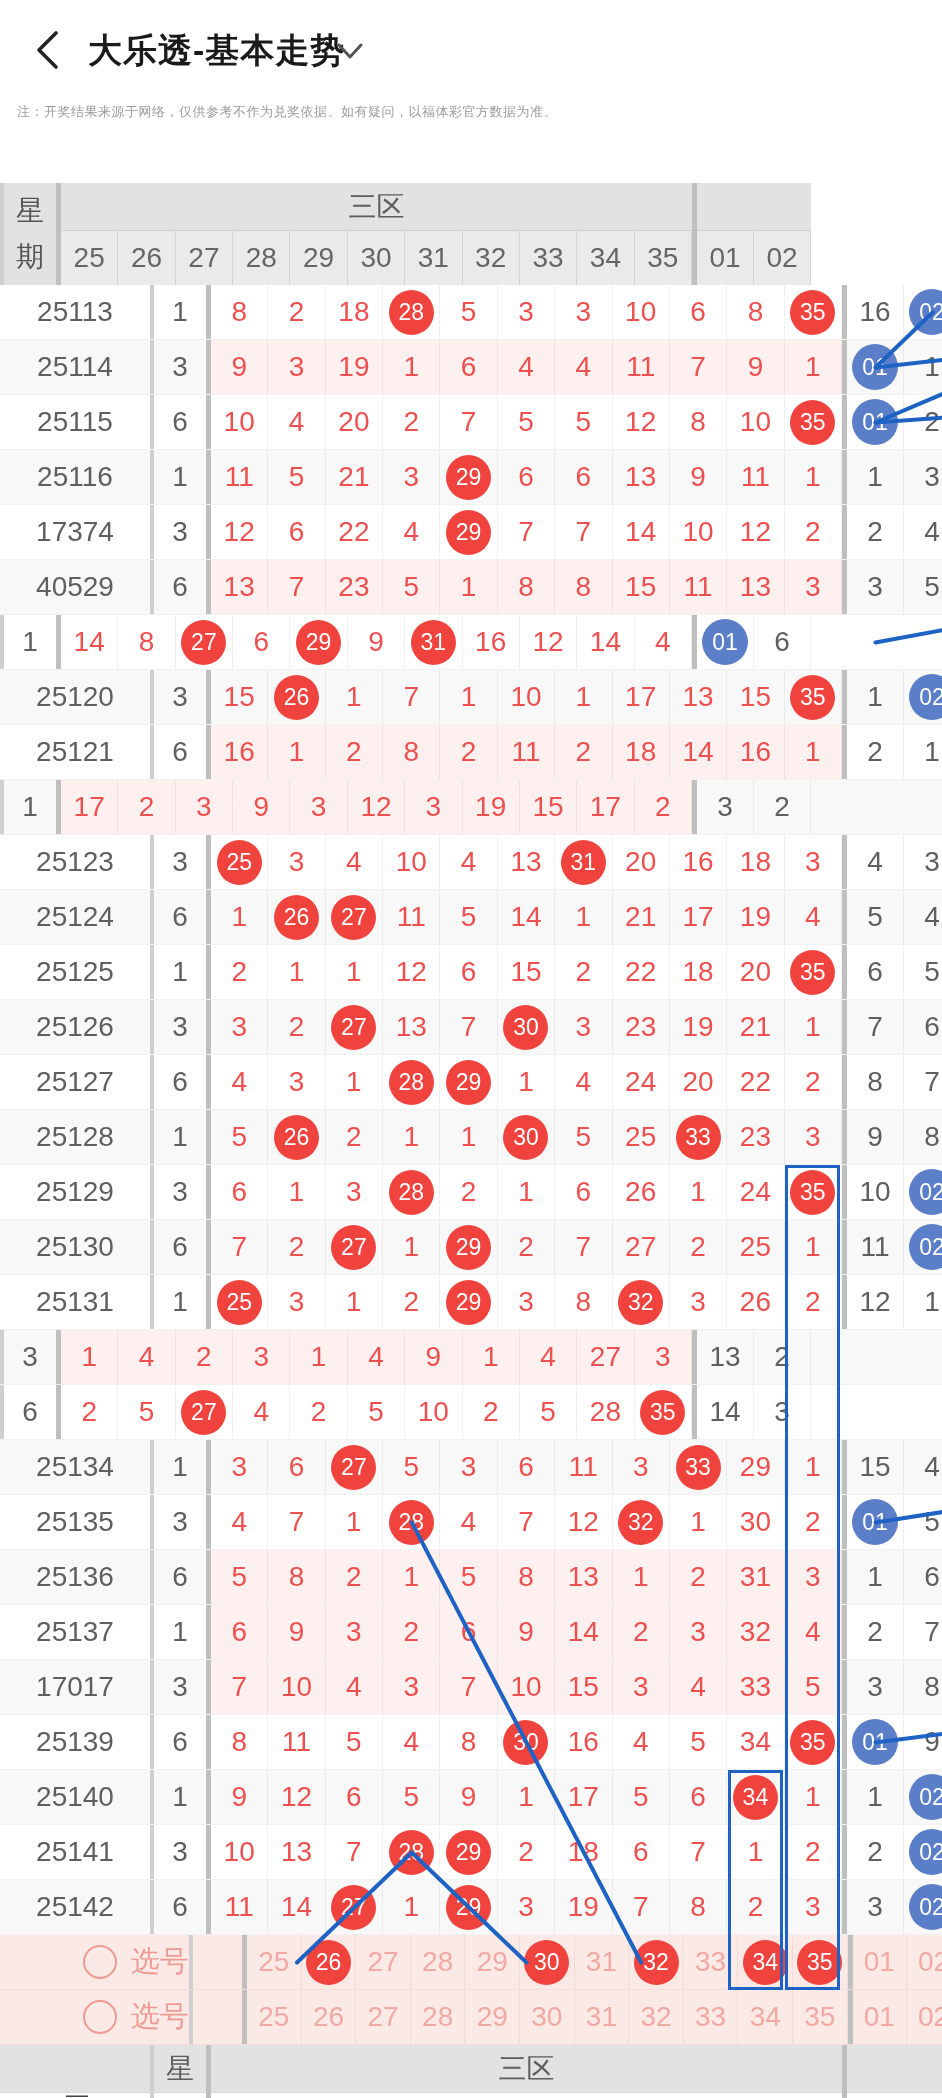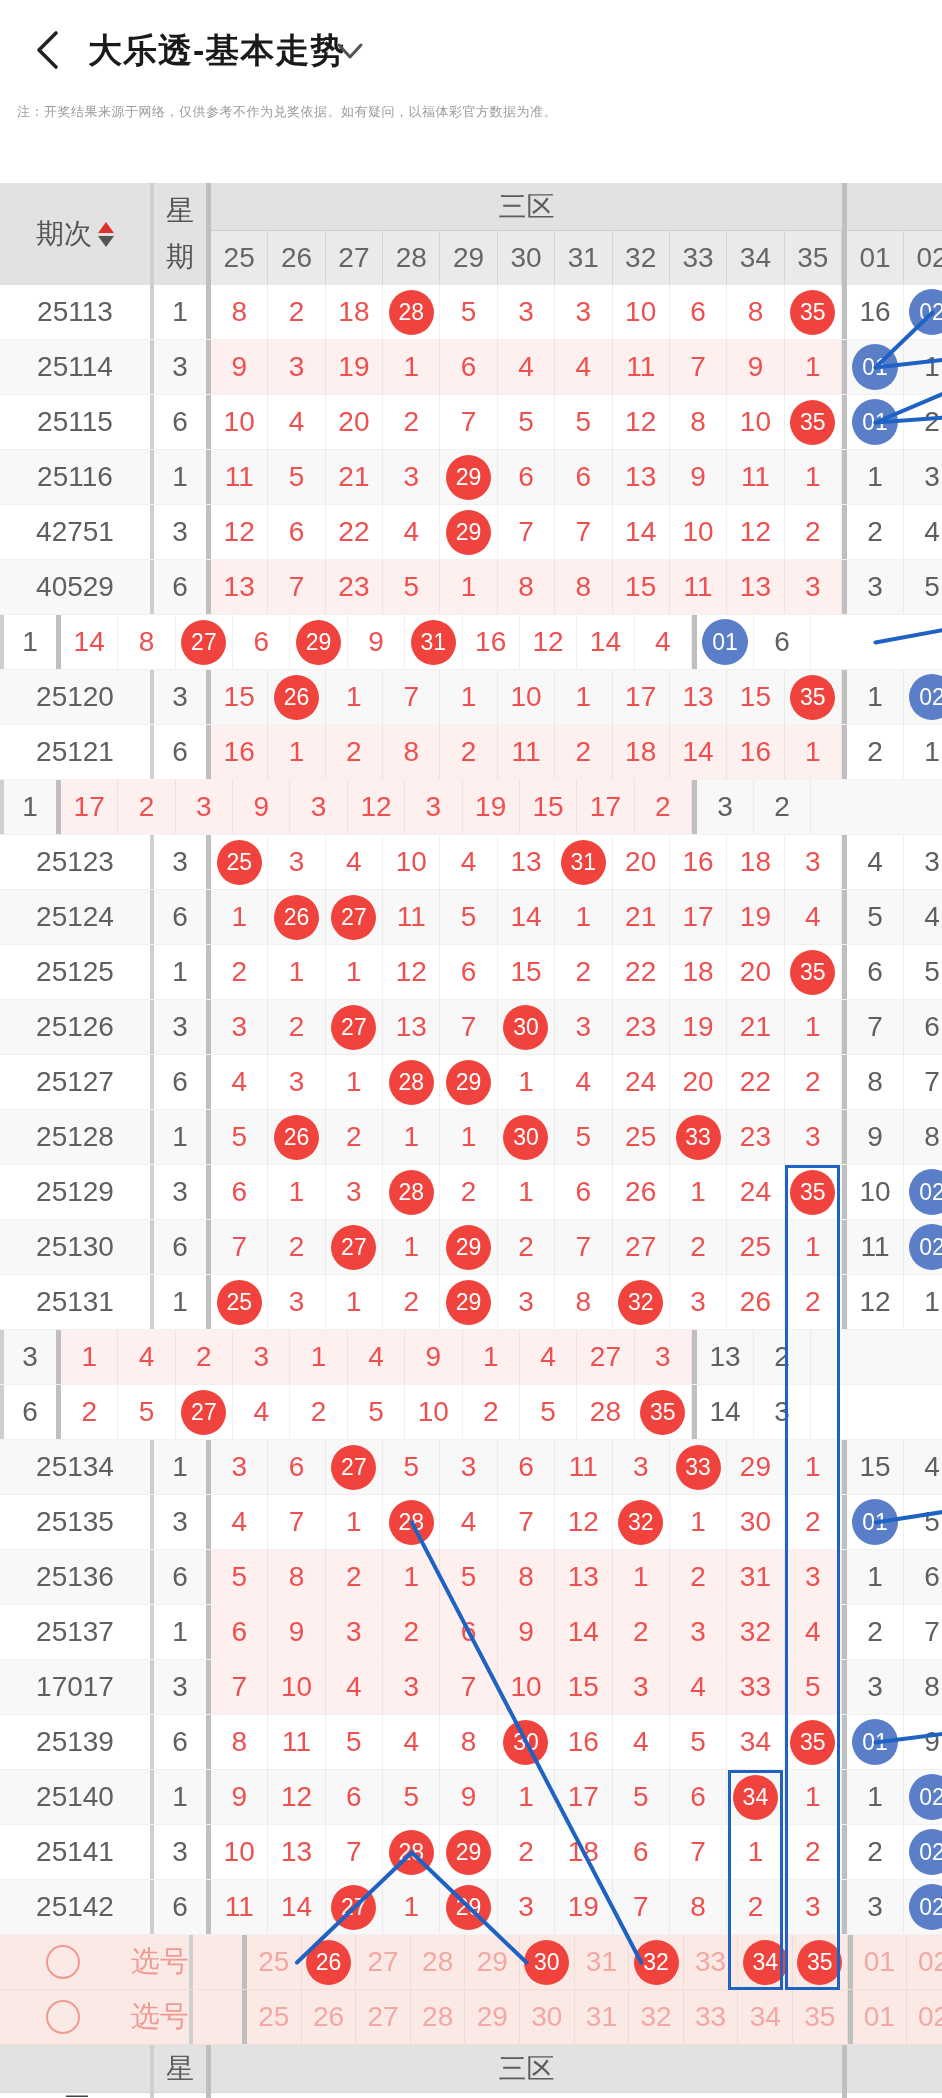--- a/index.html
+++ b/index.html
@@ -42,21 +42,21 @@
   .c-b{width:57px;display:flex;align-items:center;justify-content:center;
     border-right:1px solid rgba(0,0,0,0.055);box-sizing:border-box;}
   .zn{font-size:28px;color:#ee5050;}
   .bn{font-size:28px;color:#5f5f5f;}
   .rb{width:45px;height:45px;border-radius:50%;background:#f0433d;color:#fff;font-size:23px;
     display:flex;align-items:center;justify-content:center;flex:0 0 auto;}
   .bb{width:46px;height:46px;border-radius:50%;background:#5b7ec8;color:#fff;font-size:23px;
     display:flex;align-items:center;justify-content:center;flex:0 0 auto;}
   
   .selrow{display:flex;height:55px;box-sizing:border-box;background:#fbe9e5;border-bottom:1px solid #f6dcd7;}
-  .selrow .c-period{justify-content:space-between;padding-left:46px;gap:14px;}
+  .selrow .c-period{justify-content:flex-end;padding-left:46px;gap:14px;}
   .selcirc{width:34px;height:34px;border:2.5px solid #f09a94;border-radius:50%;box-sizing:border-box;flex:0 0 auto;}
   .sellabel{font-size:29px;color:#f09a94;}
   .pn{font-size:28px;color:#f2a8a3;}
   
   .tfoot{position:absolute;top:2045px;left:0;width:961px;height:53px;display:flex;background:#fff;}
   .tfoot .v1,.tfoot .v2{height:53px;}
   .fcell{height:48px;background:#e2e2e2;display:flex;align-items:center;justify-content:center;
     font-size:28px;color:#5d5d5d;box-sizing:border-box;border-bottom:1px solid #d9d9d9;}
   .fc-period{width:150px;}
   .fc-week{width:52px;}
@@ -78,29 +78,20 @@
     </svg>
     <div class="pagetitle">大乐透-基本走势</div>
     <svg class="ddicon" viewBox="0 0 32 24">
       <polyline points="5,5 16,17 27,5" fill="none" stroke="#555" stroke-width="3" stroke-linecap="round" stroke-linejoin="round"></polyline>
     </svg>
   </div>
 
   <div class="note">注：开奖结果来源于网络，仅供参考不作为兑奖依据。如有疑问，以福体彩官方数据为准。</div>
 
   <div class="thead">
-    <div class="hc-left hc-period">
-      <span class="periodlabel">
-        <span>期次</span>
-        <span class="sorticons">
-          <span class="tri-up"></span>
-          <span class="tri-down"></span>
-        </span>
-      </span>
-    </div>
     <div class="v1"></div>
     <div class="hc-left hc-week">
       <span>星</span>
       <span>期</span>
     </div>
     <div class="v2"></div>
     <div class="hc-zone">
       <div class="zband">三区</div>
       <div class="znums" id="zone-cols">
           <div class="hcell" style="width: 57.36px;">25</div>
@@ -305,21 +296,21 @@
         </div>
         <div class="v2"></div>
         <div class="c-b">
           <span class="bn">1</span>
         </div>
         <div class="c-b">
           <span class="bn">3</span>
         </div>
       </div>
       <div class="row">
-        <div class="c-period">42751</div>
+        <div class="c-period">17374</div>
         <div class="v1"></div>
         <div class="c-week">3</div>
         <div class="v2"></div>
         <div class="c-zone">
           <span class="zn">12</span>
         </div>
         <div class="c-zone">
           <span class="zn">6</span>
         </div>
         <div class="c-zone">

